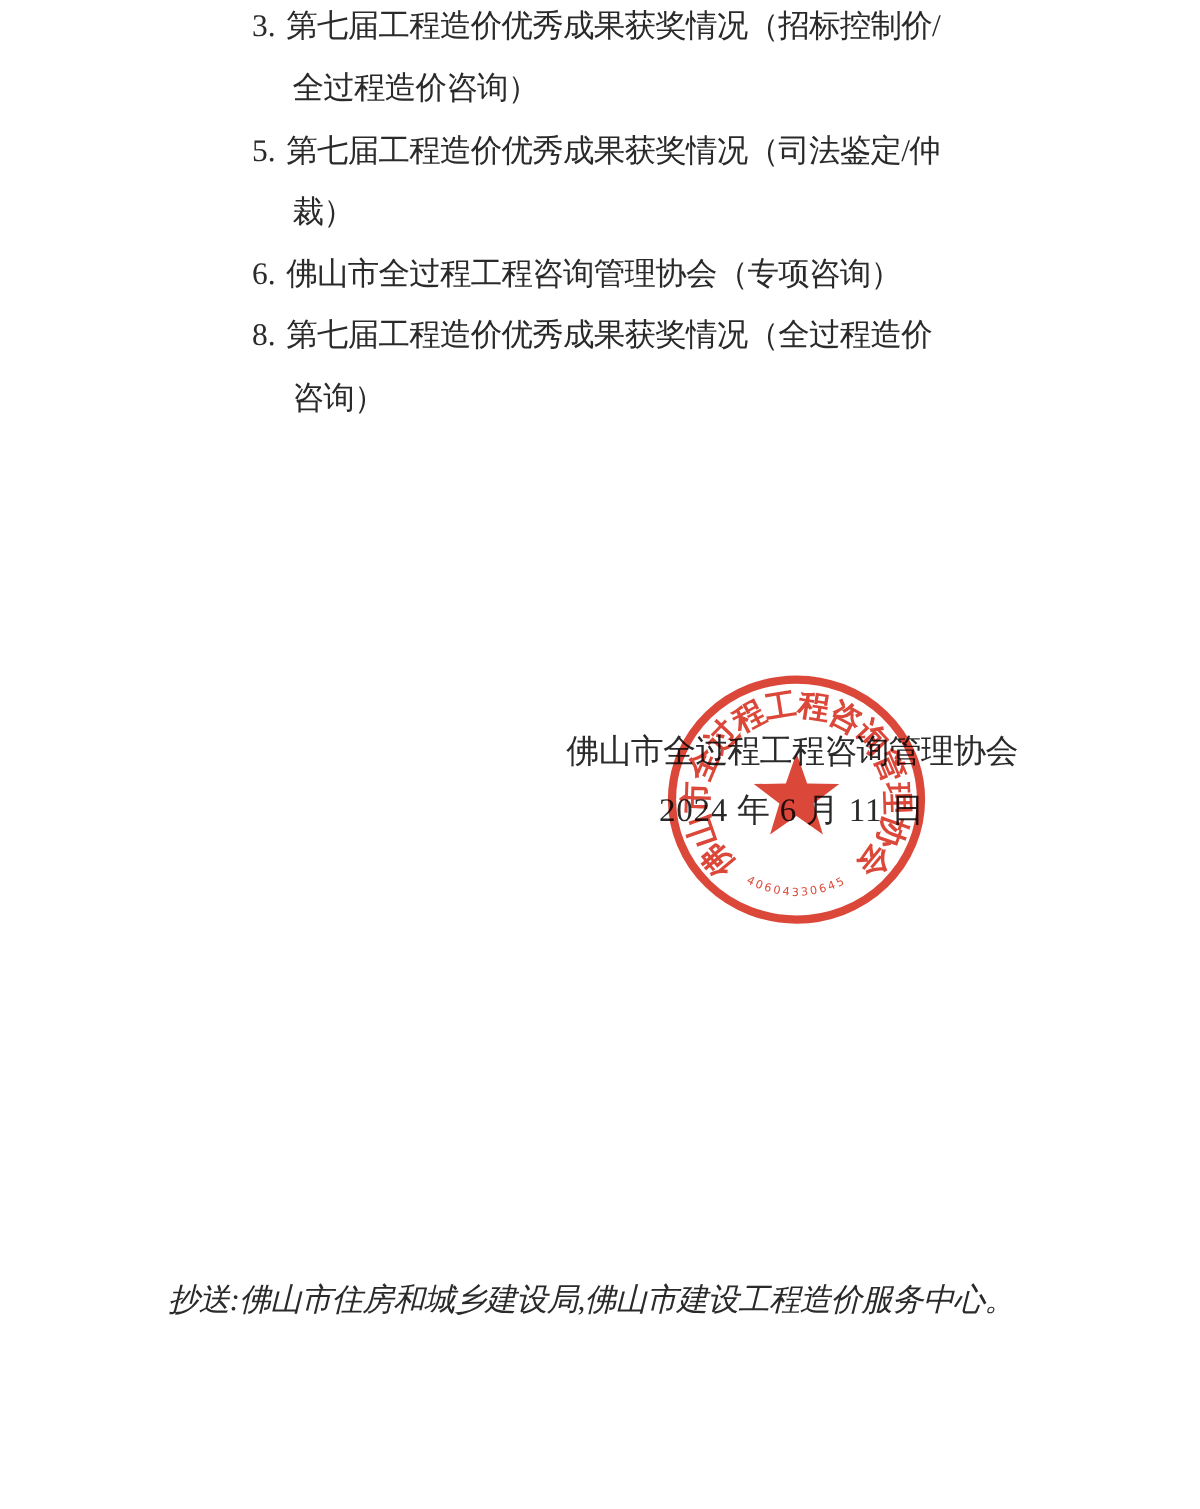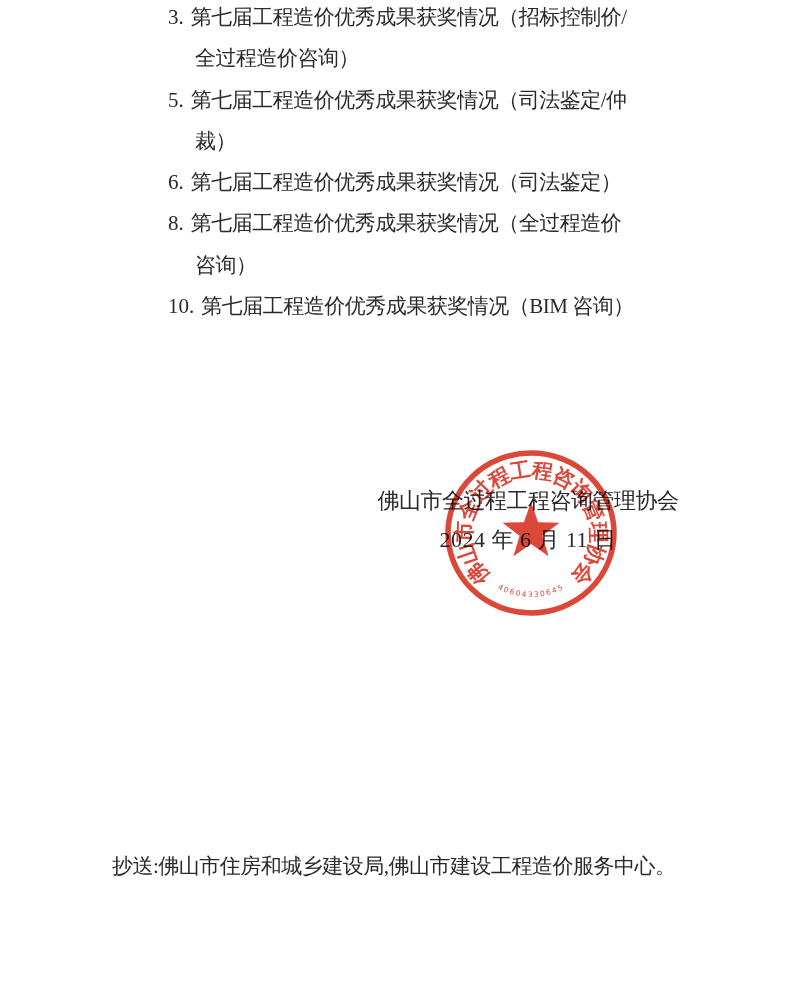--- a/index.html
+++ b/index.html
@@ -72,40 +72,38 @@
     letter-spacing: 1.6px;
   }
   
   .cc-line {
     position: absolute;
     left: 112px;
     top: 852px;
     font-size: 21px;
     letter-spacing: -0.5px;
     white-space: nowrap;
+    font-style: italic;
   }
 </style>
 </head>
 <body>
 
 <div class="doc-list">
   <div class="item">
     <span class="num">3.</span><span>第七届工程造价优秀成果获奖情况（招标控制价/全过程造价咨询）</span>
   </div>
   <div class="item">
     <span class="num">5.</span><span>第七届工程造价优秀成果获奖情况（司法鉴定/仲裁）</span>
   </div>
   <div class="item">
-    <span class="num">6.</span><span>第七届工程造价优秀成果获奖情况（司法鉴定）</span>
+    <span class="num">6.</span><span>佛山市全过程工程咨询管理协会（专项咨询）</span>
   </div>
   <div class="item">
     <span class="num">8.</span><span>第七届工程造价优秀成果获奖情况（全过程造价咨询）</span>
-  </div>
-  <div class="item">
-    <span class="num">10.</span><span>第七届工程造价优秀成果获奖情况（BIM 咨询）</span>
   </div>
 </div>
 
 <div class="signature">
   <div class="sig-org">佛山市全过程工程咨询管理协会</div>
   <div class="sig-date">2024 年 6 月 11 日</div>
 </div>
 
 <div class="seal">
   <svg viewBox="0 0 174 168" xmlns="http://www.w3.org/2000/svg">

